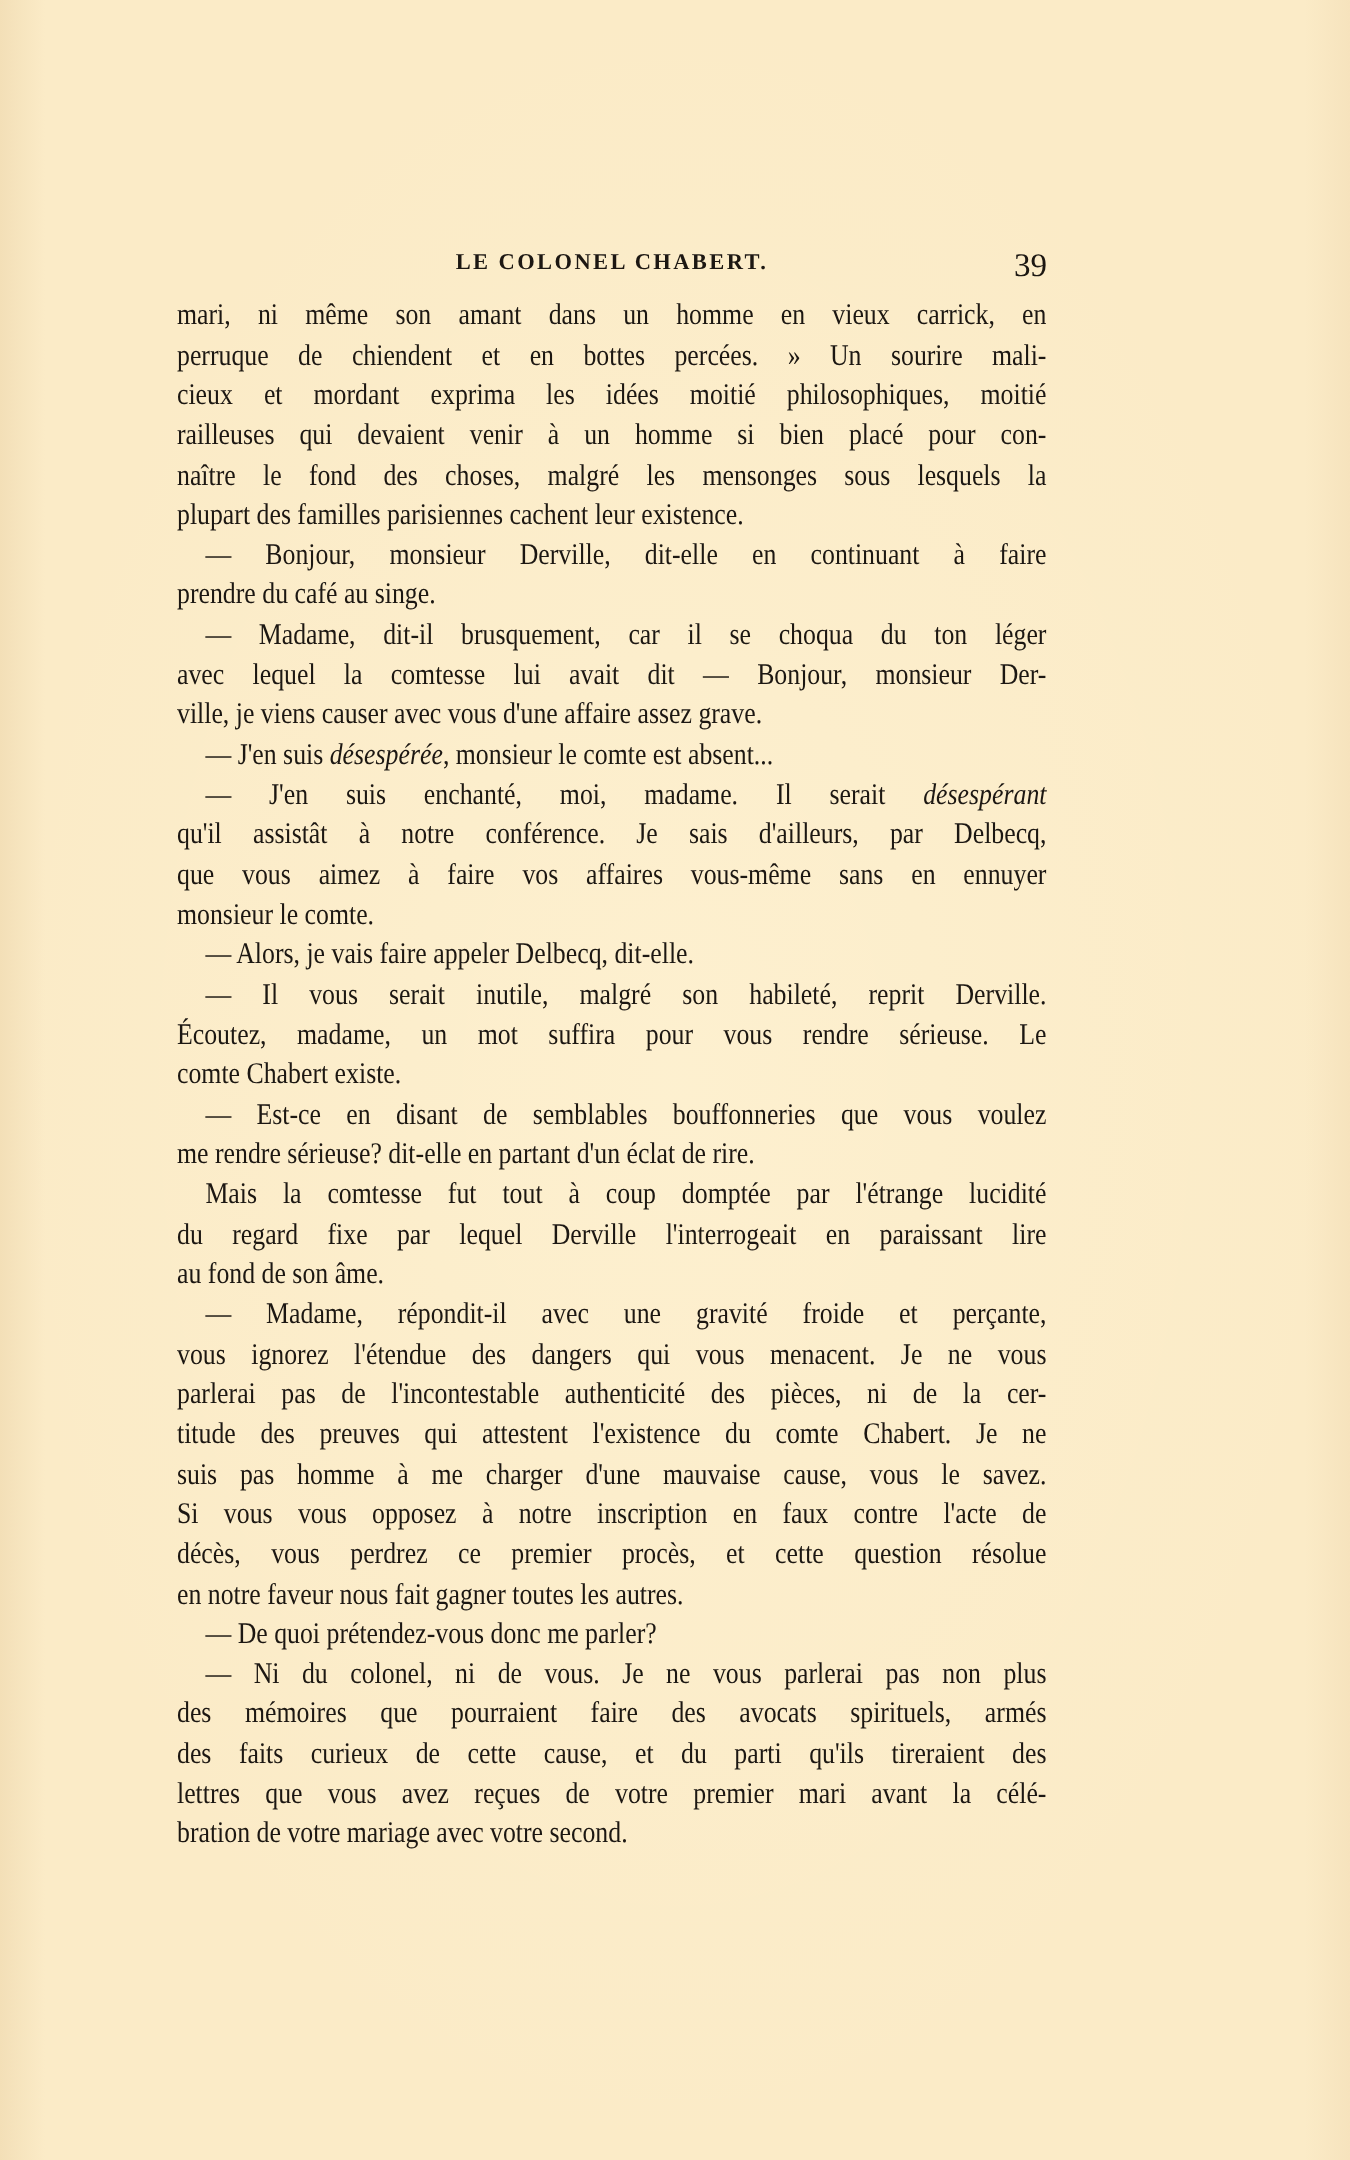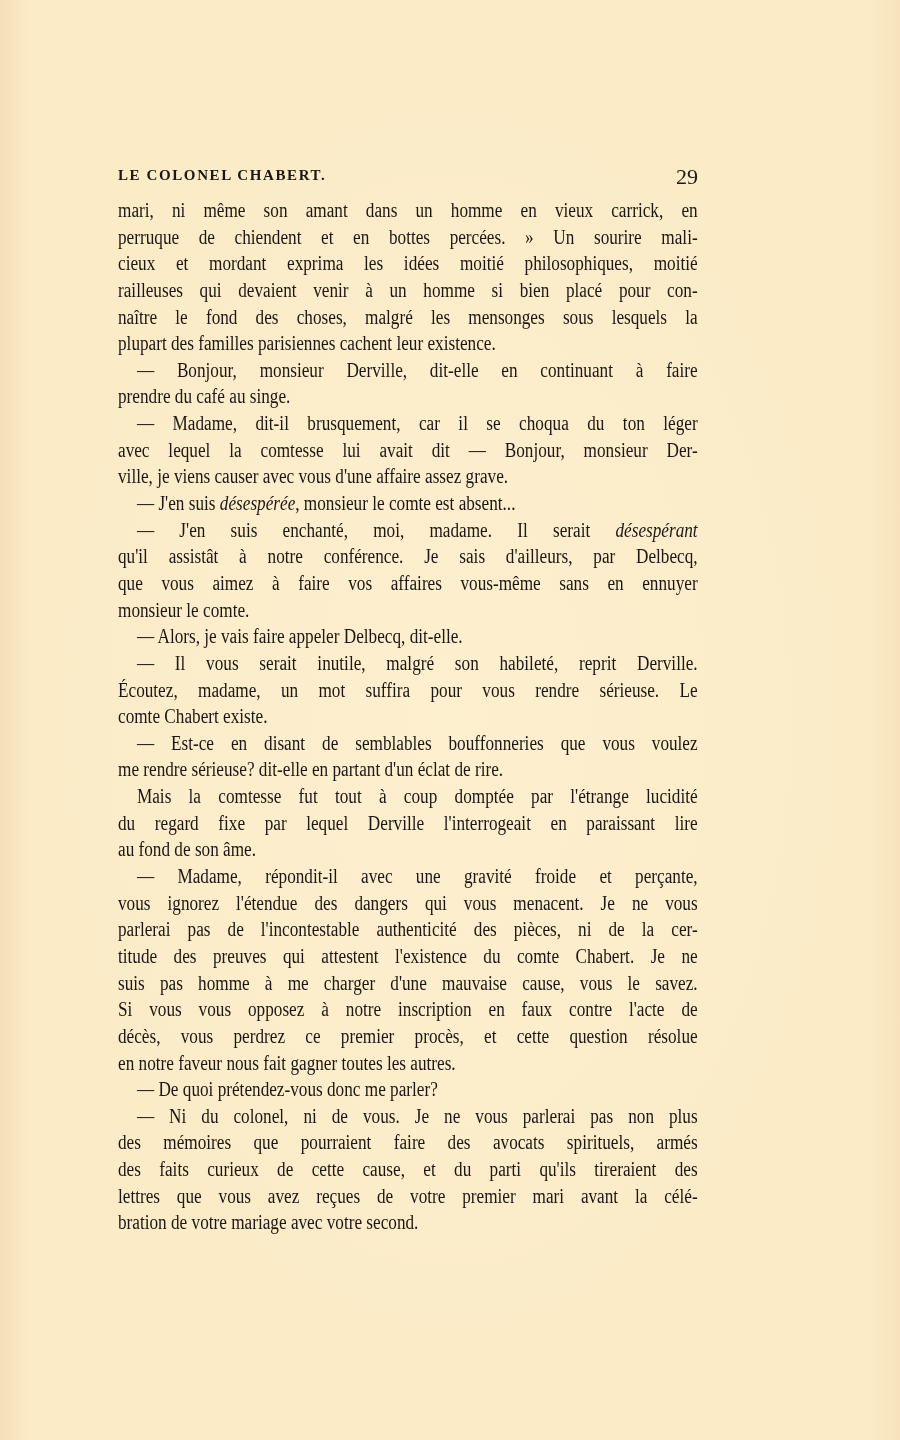--- a/index.html
+++ b/index.html
@@ -13,21 +13,21 @@
   .page {
     position: absolute; left: 0; top: 0; width: 900px; height: 1440px;
     background:
       radial-gradient(ellipse at 50% 50%, rgba(255,244,214,0.55) 0%, rgba(251,235,199,0) 70%),
       linear-gradient(90deg, #f3dfb7 0px, #fbebc7 30px, #fbebc7 870px, #f6e3bd 900px);
   }
   .header {
     position: absolute; top: 167px; left: 118px; width: 580px; height: 24px;
   }
   .running-title {
-    position: absolute; left: 0; width: 100%; text-align: left; top: 0;
+    position: absolute; left: 0; width: 100%; text-align: center; top: 0;
     font-size: 15px; font-weight: bold; letter-spacing: 1.6px;
   }
   .page-number {
     position: absolute; right: 0; top: -3px;
     font-size: 22px;
   }
   .text-block {
     position: absolute; left: 118px; top: 197px; width: 580px;
   }
   .line {
@@ -43,21 +43,21 @@
   .line.last { text-align-last: left; }
   .line.indent { padding-left: 22px; width: 652px; }
   em { font-style: italic; }
 </style>
 </head>
 <body>
 
 <div class="page">
   <div class="header">
     <div class="running-title">LE COLONEL CHABERT.</div>
-    <div class="page-number">29</div>
+    <div class="page-number">39</div>
   </div>
   <div class="text-block" id="text-block">
       <div class="line"><span>mari, ni même son amant dans un homme en vieux carrick, en</span></div>
       <div class="line"><span>perruque de chiendent et en bottes percées. » Un sourire mali-</span></div>
       <div class="line"><span>cieux et mordant exprima les idées moitié philosophiques, moitié</span></div>
       <div class="line"><span>railleuses qui devaient venir à un homme si bien placé pour con-</span></div>
       <div class="line"><span>naître le fond des choses, malgré les mensonges sous lesquels la</span></div>
       <div class="line last"><span>plupart des familles parisiennes cachent leur existence.</span></div>
       <div class="line indent"><span>— Bonjour, monsieur Derville, dit-elle en continuant à faire</span></div>
       <div class="line last"><span>prendre du café au singe.</span></div>

